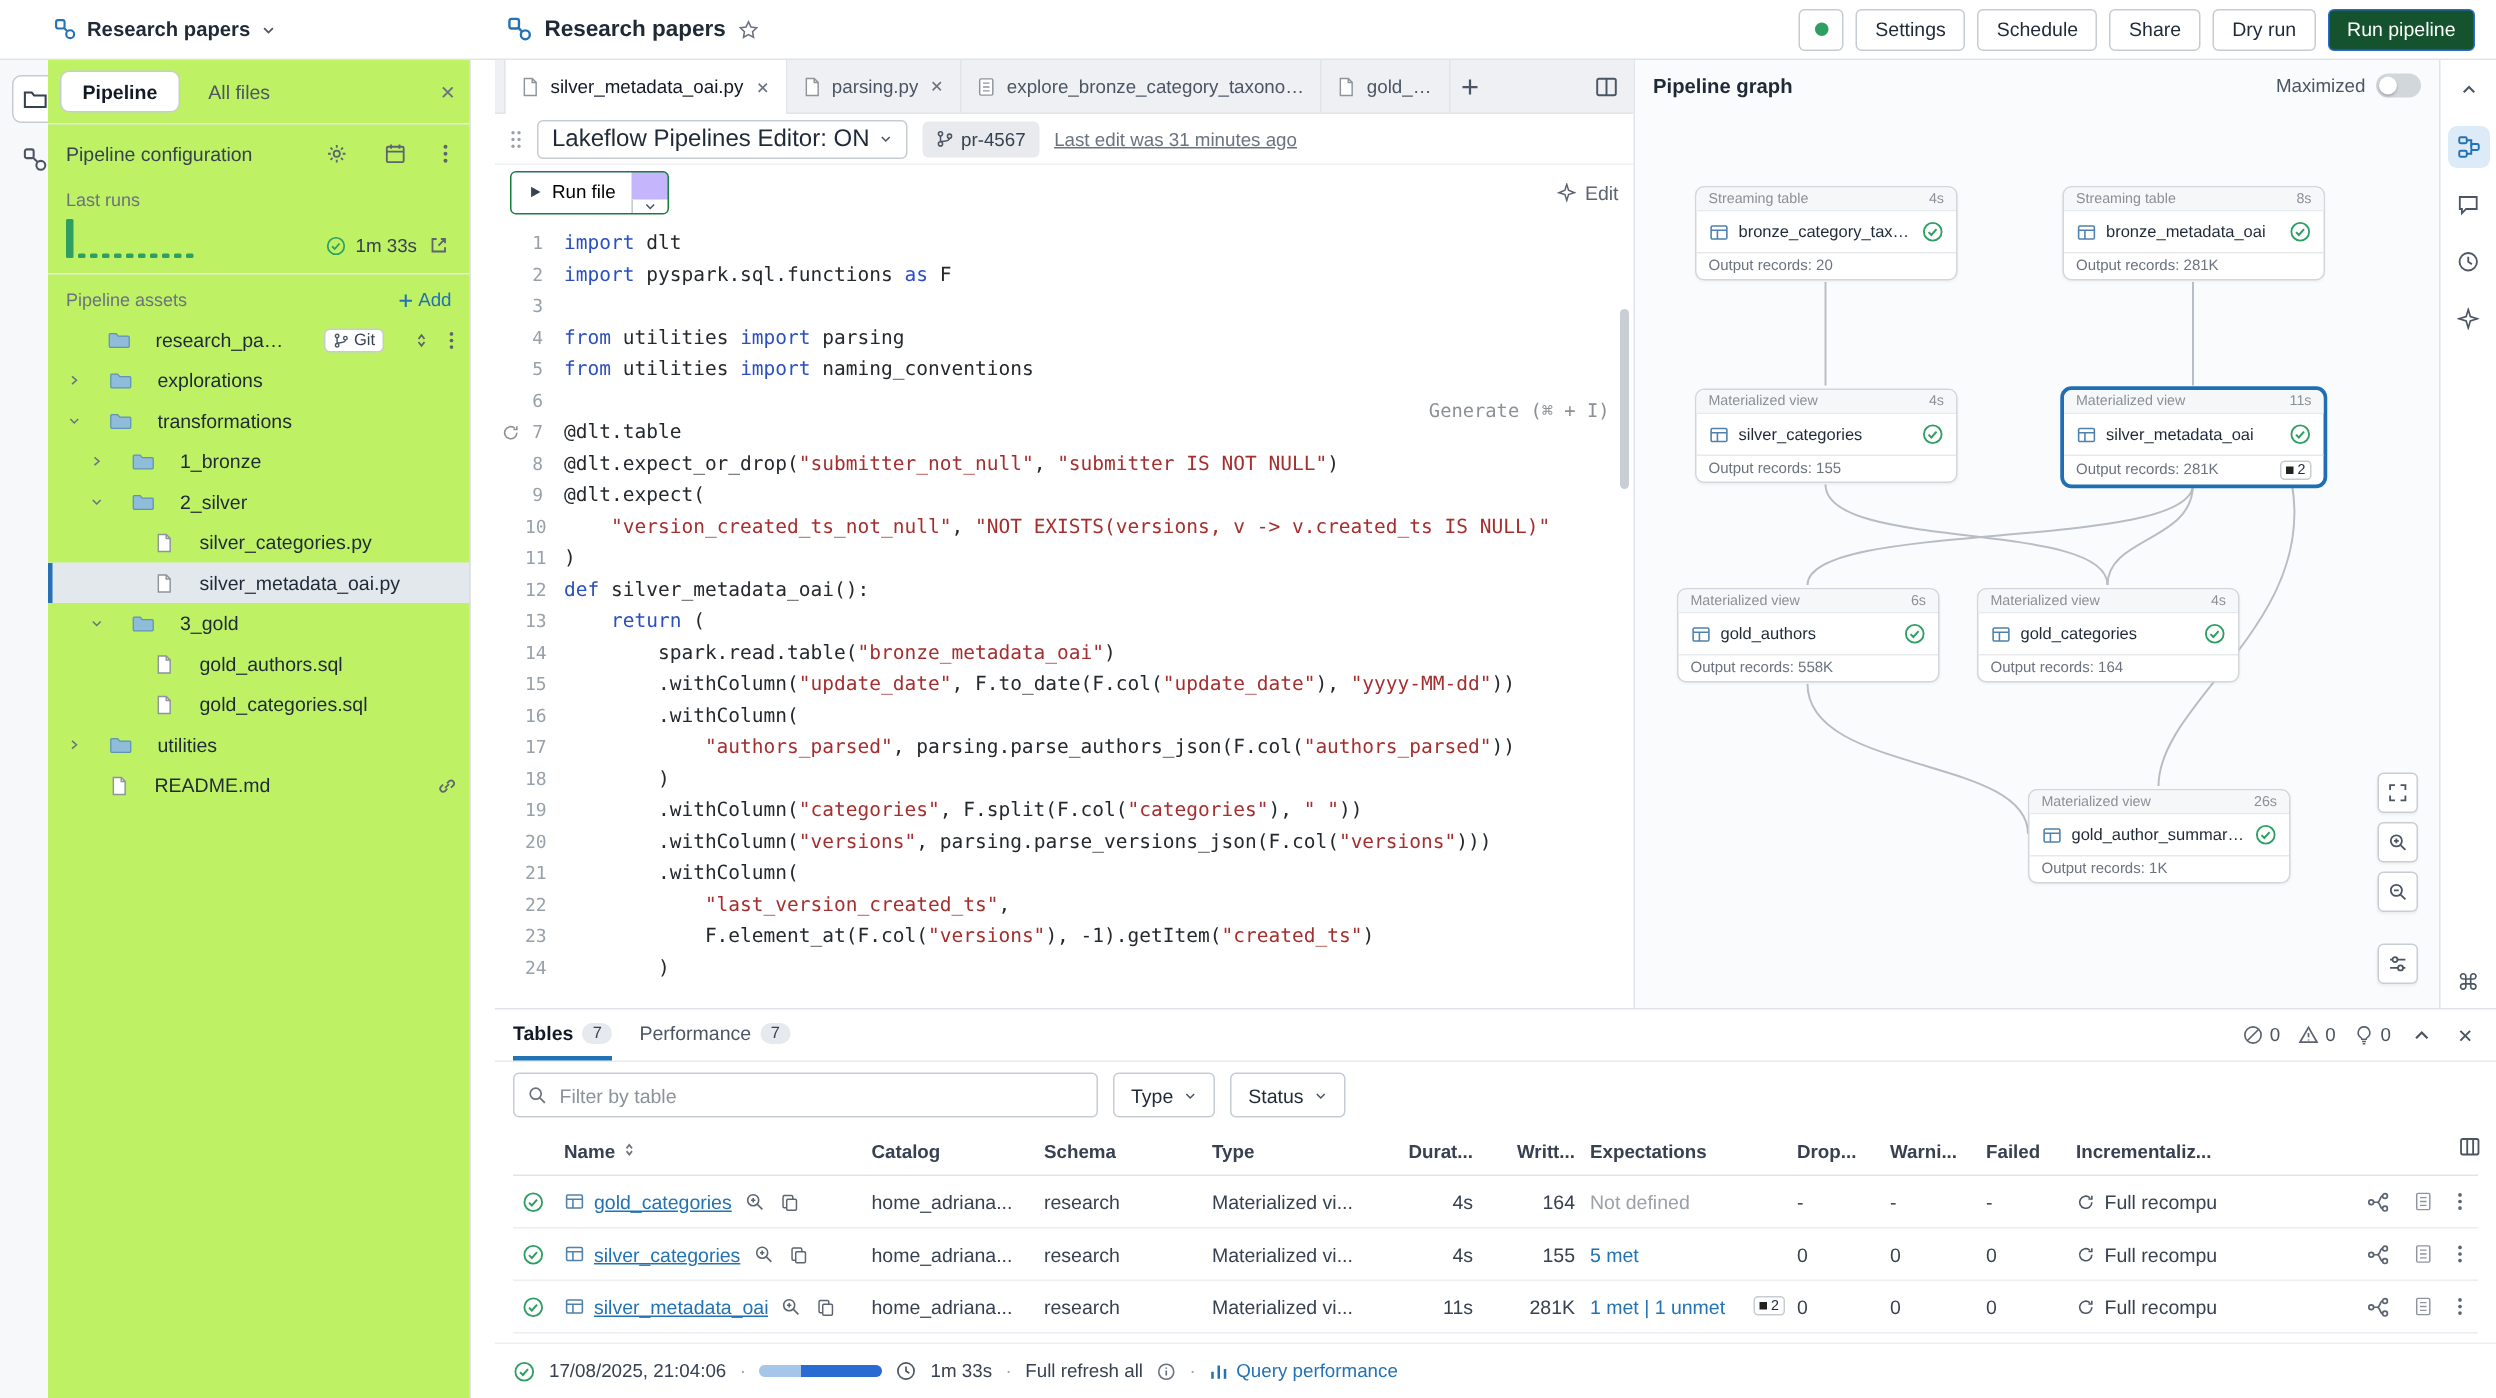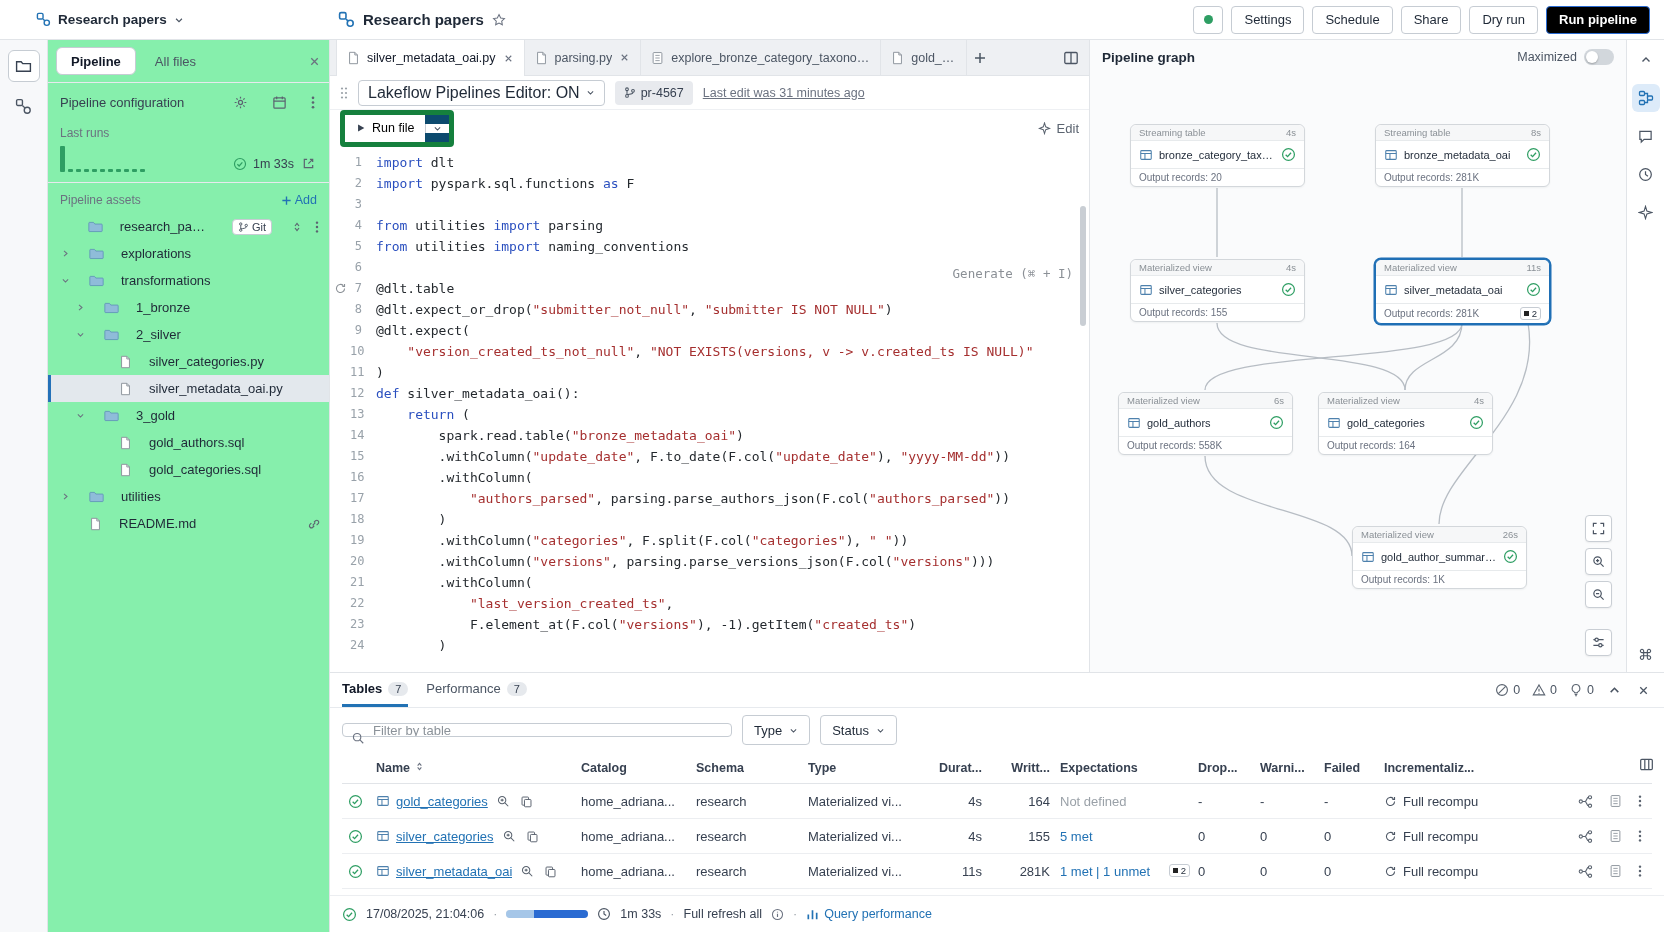--- a/index.html
+++ b/index.html
@@ -7,29 +7,29 @@
 .app{position:relative;width:1664px;height:932px}
 .icn{display:inline-flex;align-items:center;justify-content:center;line-height:0}
 .icn svg{display:block}
 button{font-family:inherit;cursor:pointer}
 
 .topbar{position:absolute;top:0;left:0;right:0;height:40px;background:#fff;border-bottom:1px solid #e1e4e8;display:flex;align-items:center;padding:0 14px;z-index:10}
 .ws-switch{display:flex;align-items:center;gap:7px;margin-left:22px;font-weight:bold;font-size:13.5px}
 .tb-title{position:absolute;left:338px;display:flex;align-items:center;gap:8px;font-weight:bold;font-size:15px}
 .tb-right{margin-left:auto;display:flex;align-items:center;gap:8px}
 .btn{height:28px;border:1px solid #c6ccd3;border-radius:4px;background:#fff;padding:0 12px;font-size:13px;display:inline-flex;align-items:center;gap:6px;color:#1f2937}
-.btn-primary{background:#000000;border-color:#2a6bd2;color:#fff;font-weight:bold}
+.btn-primary{background:#14532d;border-color:#2a6bd2;color:#fff;font-weight:normal}
 .env-btn{width:30px;height:28px;border:1px solid #c6ccd3;border-radius:4px;background:#fff;display:inline-flex;align-items:center;justify-content:center}
 .green-dot{width:9px;height:9px;border-radius:50%;background:#2e9e63;display:inline-block}
 
 .left-rail{position:absolute;top:40px;left:0;width:48px;bottom:0;background:#f7f8fa;border-right:1px solid #e1e4e8;display:flex;flex-direction:column;align-items:center;padding-top:10px;gap:8px}
 .rail-btn{width:32px;height:32px;border-radius:6px;border:1px solid transparent;background:transparent;display:flex;align-items:center;justify-content:center;color:#4b5563}
 .rail-btn.active{background:#fff;border-color:#c6ccd3}
 
-.sidebar{position:absolute;top:40px;left:48px;width:282px;bottom:0;background:#86efac;border-right:1px solid #e1e4e8;display:flex;flex-direction:column}
+.sidebar{position:absolute;top:40px;left:32px;width:282px;bottom:0;background:#bef264;border-right:1px solid #e1e4e8;display:flex;flex-direction:column}
 .sb-tabs{display:flex;align-items:center;gap:4px;padding:7px 8px;border-bottom:1px solid #e7eaee}
 .sb-tab{height:28px;padding:0 14px;border-radius:6px;border:1px solid transparent;background:transparent;color:#4b5563;font-size:13px;display:inline-flex;align-items:center}
 .sb-tab.active{background:#fff;border-color:#c6ccd3;color:#111827;font-weight:bold}
 .sb-close{margin-left:auto;background:none;border:none;color:#6b7280;display:flex}
 .sb-config{display:flex;align-items:center;gap:20px;padding:10px 12px;color:#374151}
 .sb-config .lbl{flex:1}
 .ghost-ic{background:none;border:none;color:#5b6470;display:flex;padding:2px}
 .sb-lastruns{padding:4px 12px 10px;border-bottom:1px solid #e7eaee}
 .sb-sec-label{font-size:12px;color:#6b7280;margin-bottom:6px}
 .runs-row{display:flex;align-items:flex-end;gap:10px}
@@ -52,21 +52,21 @@
 .ed-tab .lbl{white-space:nowrap;overflow:hidden;text-overflow:ellipsis}
 .ed-tab.active{background:#fff;color:#111827;border-right:1px solid #e1e4e8;border-left:1px solid #e1e4e8;margin-bottom:-1px}
 .ed-tab.cut{max-width:86px}
 .tab-x{color:#6b7280;display:flex}
 .ed-tabs-tools{display:flex;align-items:center;gap:6px;padding:0 8px;margin-left:auto}
 .ed-toolbar{height:34px;display:flex;align-items:center;gap:10px;padding:0 10px;border-bottom:1px solid #eef0f3}
 .mode-pill{display:inline-flex;align-items:center;gap:6px;height:26px;border:1px solid #c6ccd3;border-radius:4px;background:#fff;padding:0 9px;font-size:16px;color:#1f2937}
 .branch-pill{display:inline-flex;align-items:center;gap:5px;height:24px;border-radius:4px;background:#e8eaee;padding:0 9px;font-size:12.5px;color:#374151}
 .last-edit{color:#6b7280;font-size:12.5px;text-decoration:underline}
 .ed-runbar{height:36px;display:flex;align-items:center;padding:0 10px}
-.split-btn{display:inline-flex;align-items:center;border:5px solid #15803d;border-radius:4px;overflow:hidden;background:#0c4a6e}
+.split-btn{display:inline-flex;align-items:flex-end;border:1px solid #15803d;border-radius:4px;overflow:hidden;background:#c4b5fd}
 .split-btn .main{display:inline-flex;align-items:center;gap:6px;padding:0 11px;height:27px;font-size:12.5px;border:none;background:#fff}
 .split-btn .arrow{display:inline-flex;align-items:center;padding:0 7px;border:none;border-left:1px solid #c6ccd3;background:#fff;color:#4b5563}
 .edit-btn{margin-left:auto;display:inline-flex;align-items:center;gap:6px;background:none;border:none;color:#5b6470;font-size:13px}
 .code{flex:1;position:relative;font-family:"DejaVu Sans Mono","Liberation Mono",monospace;font-size:13px;padding-top:6px;overflow:hidden}
 .code-line{display:flex;height:21px;line-height:21px;white-space:pre}
 .gut-marker{width:20px;display:flex;align-items:center;justify-content:center;color:#6b7280}
 .gut-num{width:26px;text-align:right;padding-right:14px;color:#98a1a9;font-size:12px}
 .ck{color:#2a4fbf}.cs{color:#a52f2f}.cp{color:#24292e}.cf{color:#24292e}
 .gen-hint{position:absolute;top:120px;right:16px;color:#8b9096;font-size:12.5px}
 .ed-scroll{position:absolute;top:60px;right:3px;width:6px;height:120px;border-radius:3px;background:#c9ced4}
@@ -99,21 +99,21 @@
 .bottom-panel{position:absolute;left:330px;right:0;bottom:0;height:260px;background:#fff;border-top:1px solid #e1e4e8;display:flex;flex-direction:column}
 .bp-tabs{height:35px;display:flex;align-items:center;padding:0 12px;gap:18px;border-bottom:1px solid #e7eaee}
 .bp-tab{display:flex;align-items:center;gap:6px;height:100%;font-size:13px;color:#4b5563;background:none;border:none;border-bottom:3px solid transparent}
 .bp-tab.active{color:#111827;font-weight:bold;border-bottom-color:#2272b4}
 .cnt-badge{background:#e6e9ed;border-radius:9px;padding:1px 7px;font-size:11px;color:#374151;font-weight:normal}
 .bp-tabs-right{margin-left:auto;display:flex;align-items:center;gap:12px;color:#4b5563;font-size:12.5px}
 .cnt-item{display:flex;align-items:center;gap:4px}
 .bp-filter{display:flex;align-items:center;gap:10px;padding:7px 12px}
 .search-box{position:relative;width:390px}
 .search-box .icn{position:absolute;left:9px;top:8px}
-.filter-input{width:100%;height:14px;border:1px solid #c6ccd3;border-radius:4px;padding:0 10px 0 30px;font-size:13px;color:#1f2937;background:#fff}
+.filter-input{width:100%;height:30px;border:1px solid #c6ccd3;border-radius:4px;padding:0 10px 0 30px;font-size:13px;color:#1f2937;background:#fff}
 .filter-input::placeholder{color:#8b9299}
 .drop-btn{height:30px;border:1px solid #c6ccd3;border-radius:4px;background:#fff;padding:0 11px;font-size:13px;display:inline-flex;align-items:center;gap:7px;color:#1f2937}
 .tbl-wrap{padding:0 12px;position:relative;flex:1}
 .tbl-grid{display:grid;grid-template-columns:34px 205px 115px 112px 122px 62px 68px 138px 62px 64px 60px 150px 1fr;align-items:center}
 .tbl-head{height:32px;border-bottom:1px solid #e1e4e8;font-size:12.5px;font-weight:bold;color:#374151}
 .tbl-head .cell,.tbl-row .cell{padding-right:8px;white-space:nowrap;overflow:hidden;text-overflow:ellipsis}
 .num{text-align:right;padding-right:10px!important}
 .tbl-row{height:35px;border-bottom:1px solid #eceef1;font-size:13px;color:#374151}
 .name-cell{display:flex;align-items:center;gap:6px}
 .tbl-link{color:#2272b4;text-decoration:underline;cursor:pointer;white-space:nowrap;overflow:hidden;text-overflow:ellipsis}

